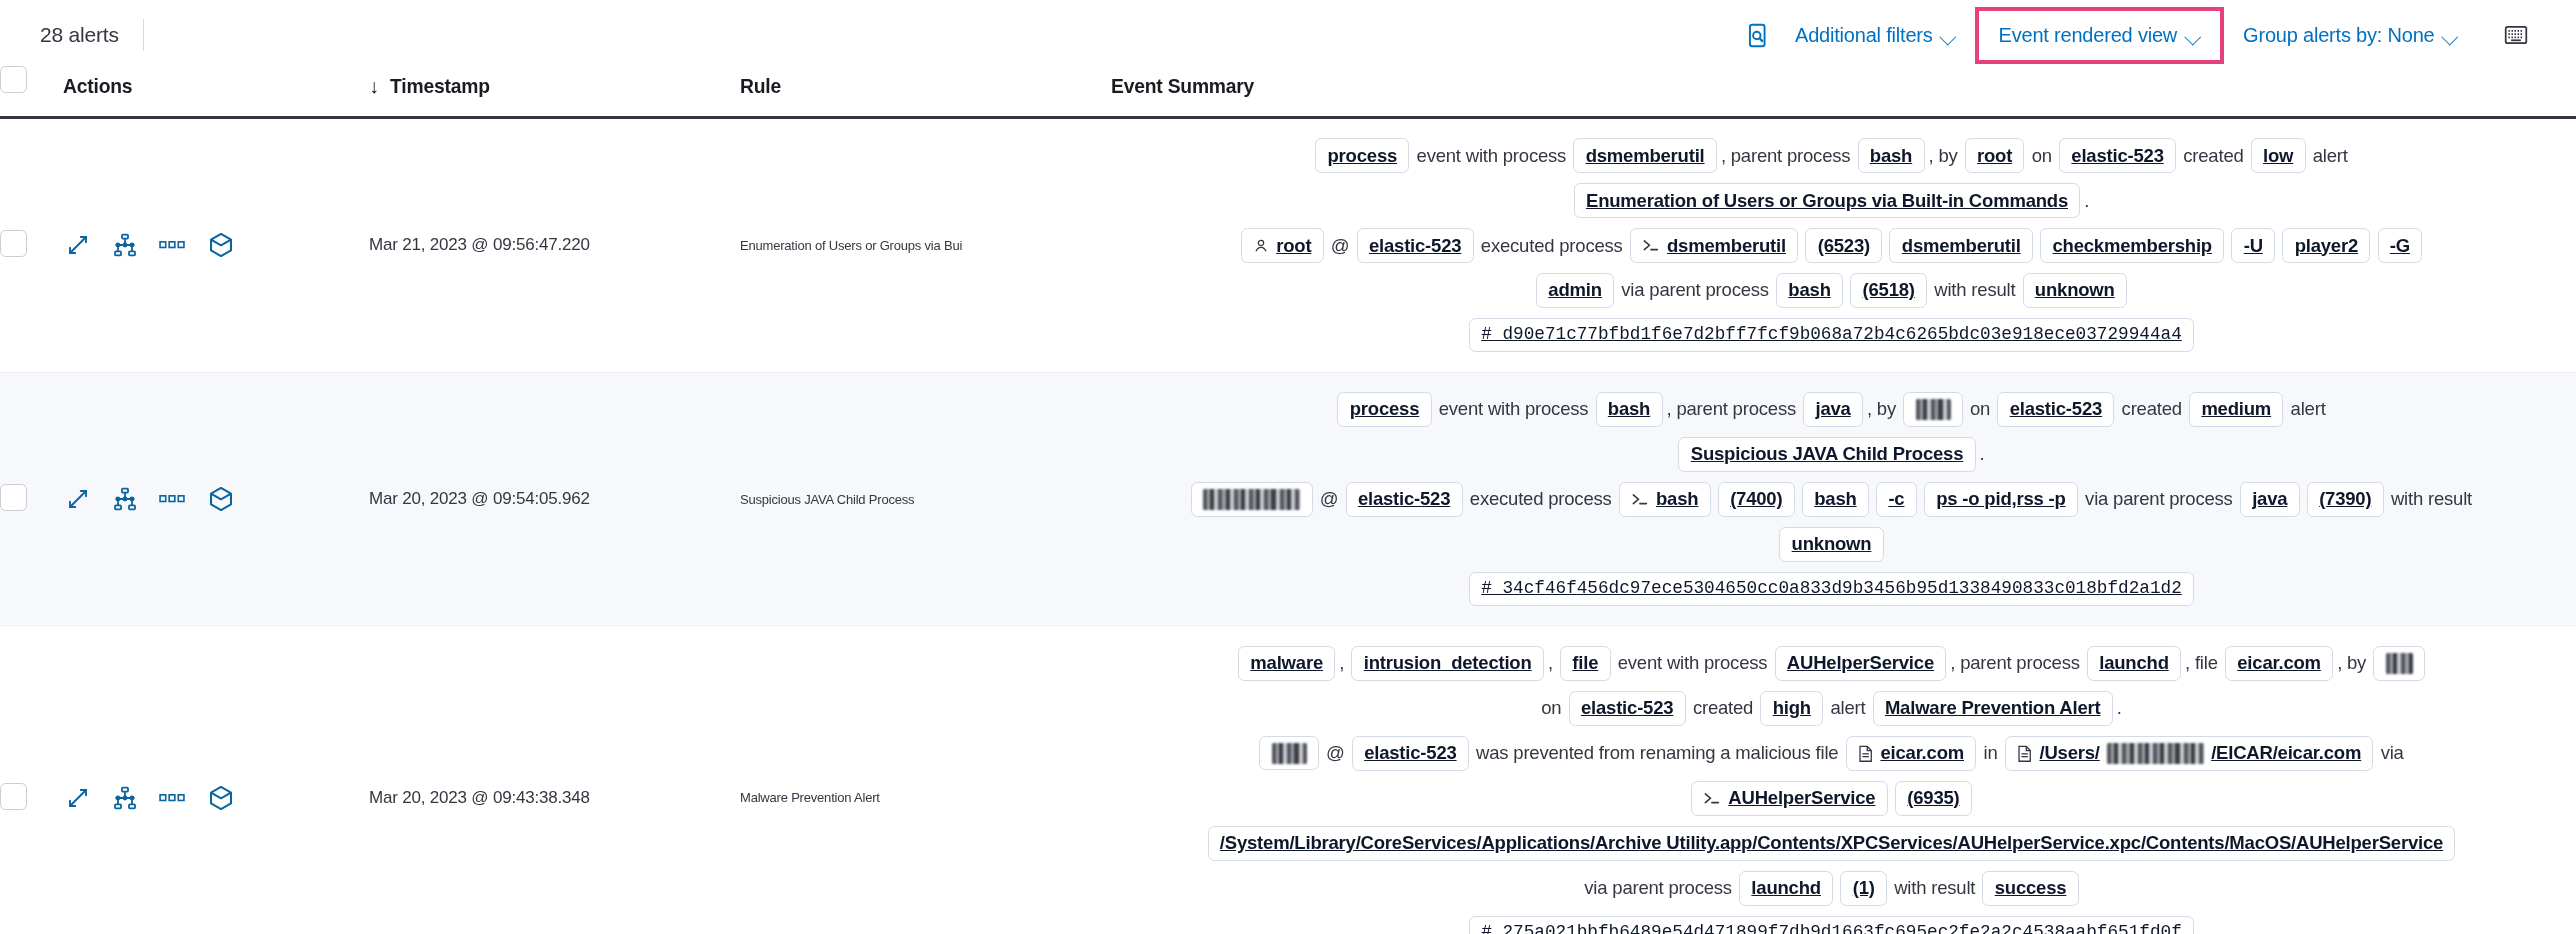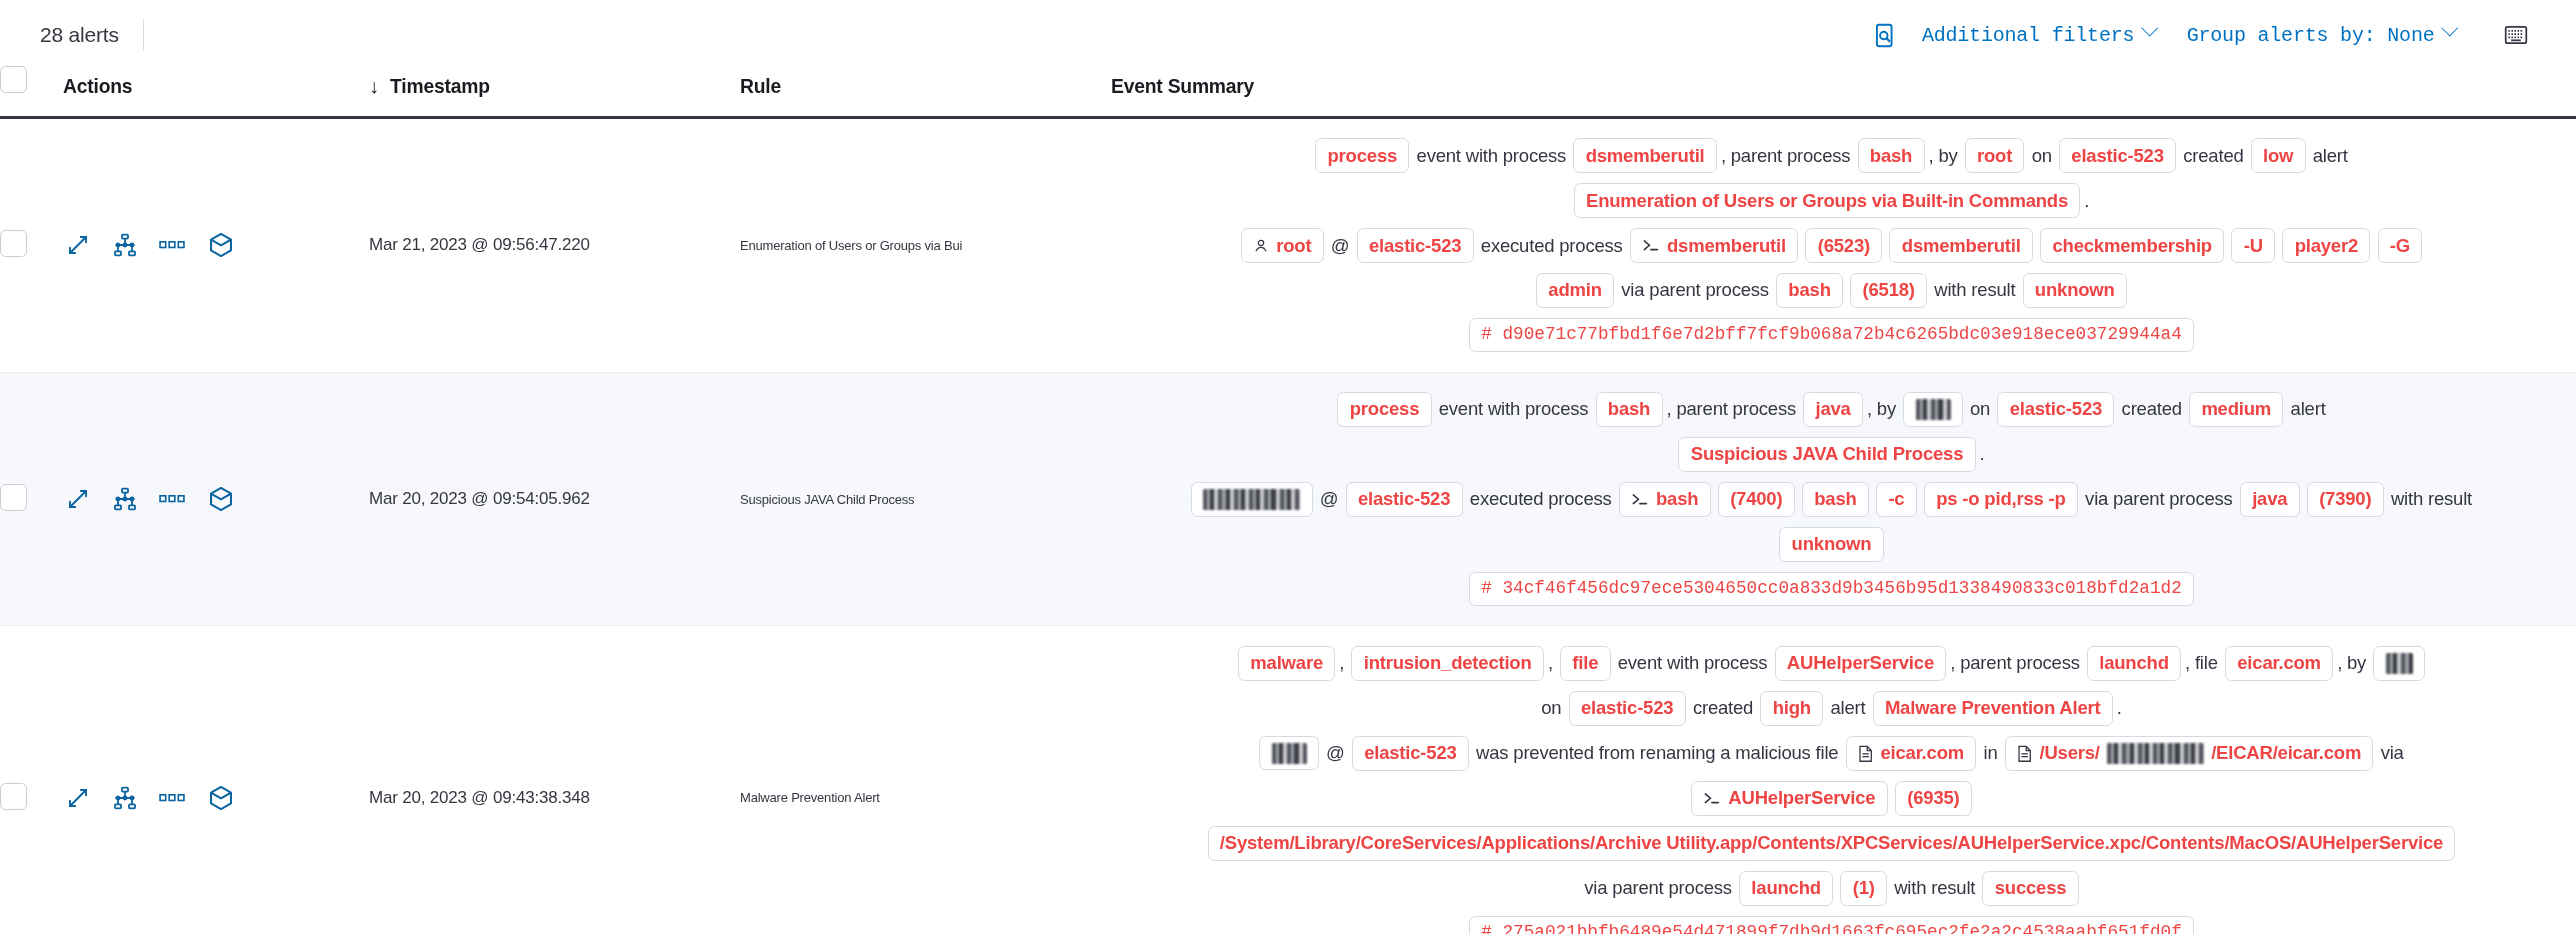--- a/index.html
+++ b/index.html
@@ -26,24 +26,24 @@
   .toolbar-spacer { flex: 1; }
 
   .tool-group { display: flex; align-items: center; gap: 0; }
 
   .icon-btn {
     display: flex; align-items: center; justify-content: center;
     width: 42px; height: 42px; border: none; background: transparent;
     cursor: pointer; padding: 0;
   }
   .tool-link {
-    display: inline-flex; align-items: flex-start; gap: 9.7px;
+    display: inline-flex; align-items: flex-end; gap: 9.7px;
     color: #0071c2; font-size: 20px; white-space: nowrap;
     background: transparent; border: none; cursor: pointer;
-    padding: 8px 14.5px; font-family: Liberation Mono, monospace;
+    padding: 8px 14.5px; font-family: Liberation Sans, sans-serif;
     letter-spacing: -0.2px;
   }
   .chev { display:inline-block; width: 13.7px; height: 13.7px; position: relative; top: -2.4px;}
   .chev::before {
     content: ""; position: absolute; left: 0; top: 0.8px;
     width: 10.5px; height: 10.5px;
     border-right: 1.9px solid #0071c2; border-bottom: 1.9px solid #0071c2;
     transform: rotate(45deg);
   }
   .highlight-box {
@@ -92,23 +92,23 @@
   .summary {
     display: flex; flex-wrap: wrap; align-items: center; justify-content: center;
     gap: 7.2px 7.2px; font-size: 18.5px; color: #343741; line-height: 1.2;
     padding: 4.8px 24px 4.8px 0; letter-spacing: -0.2px;
   }
   .summary .txt { white-space: nowrap; }
   .summary .punc { white-space: nowrap; margin-left: -3.2px; }
   .chip {
     display: inline-flex; align-items: center; gap: 7.2px;
     border: 1.3px solid #d3dae6; border-radius: 6.4px;
-    background: #ffffff; color: #ef4444;
+    background: #ffffff; color: #0f172a;
     padding: 5.6px 11.3px; font-size: 18.5px; font-weight: 700;
-    white-space: nowrap; letter-spacing: -0.2px; cursor: pointer;
+    white-space: nowrap; letter-spacing: -0.2px; cursor: pointer; text-decoration: underline;
   }
   .chip.mono { font-family: "Liberation Mono", monospace; font-weight: 400; font-size: 17.7px; letter-spacing: 0; }
   .chip-ico { display: inline-flex; align-items: center; }
 
   
   .redact {
     display: inline-block; height: 21px; border-radius: 1.6px;
     background:
       repeating-linear-gradient(90deg,#55575e 0 4px,#9a9da4 4px 7.2px,#3c3e45 7.2px 11.3px,#c7c9ce 11.3px 15.3px);
     filter: blur(1.1px);
@@ -137,20 +137,26 @@
           <circle cx="9.6" cy="12" r="3.3"></circle>
           <line x1="12.1" y1="14.5" x2="15" y2="17.6" stroke-width="2"></line>
         </svg>
       </button>
 
       <button class="tool-link">
         <span>Additional filters</span>
         <span class="chev"></span>
       </button>
 
+      <div class="highlight-box">
+        <button class="tool-link">
+          <span>Event rendered view</span>
+          <span class="chev"></span>
+        </button>
+      </div>
 
       <button class="tool-link">
         <span>Group alerts by: None</span>
         <span class="chev"></span>
       </button>
 
       <button class="icon-btn" style="margin-left:22.6px" title="Fields">
         <svg width="26" height="26" viewBox="0 0 24 24" fill="none" stroke="#343741" stroke-width="1.6">
           <rect x="2.5" y="4.5" width="19" height="15" rx="1.6"></rect>
           <line x1="5" y1="8.2" x2="19" y2="8.2" stroke-dasharray="1.4 1.4"></line>

